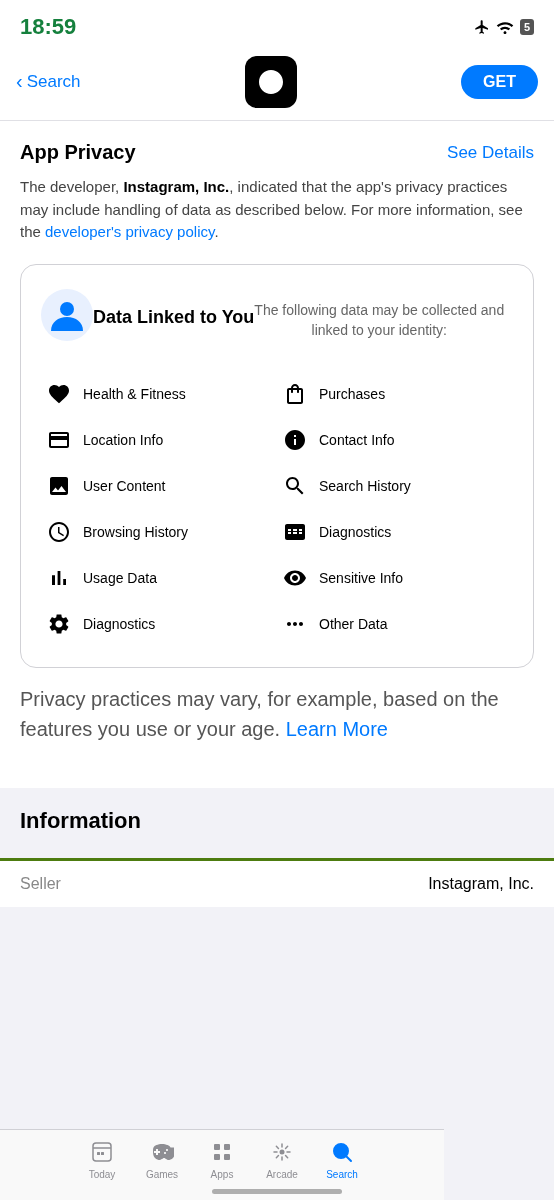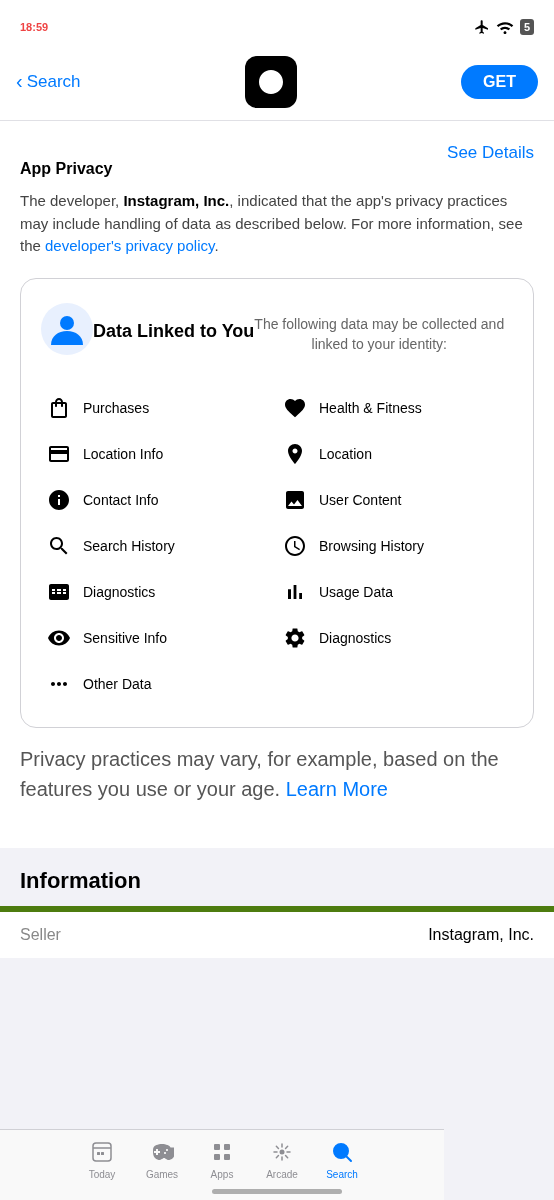--- a/index.html
+++ b/index.html
@@ -15,23 +15,23 @@
     
     .status-bar {
       background: #fff;
       display: flex;
       justify-content: space-between;
       align-items: center;
       padding: 14px 20px 8px 20px;
       height: 48px;
     }
     .status-time {
-      font-size: 11px;
+      font-size: 22px;
       font-weight: 600;
-      color: #ef4444;
+      color: #15803d;
     }
     .status-icons {
       display: flex;
       align-items: center;
       gap: 6px;
     }
     .battery-icon {
       display: inline-flex;
       align-items: center;
       justify-content: center;
@@ -93,24 +93,23 @@
       padding: 20px 20px 16px 20px;
     }
 
     .section-header {
       display: flex;
       justify-content: space-between;
       align-items: flex-start;
       margin-bottom: 12px;
     }
     .section-title {
-      font-size: 16px;
+      font-size: 20px;
       font-weight: 700;
       color: #000;
-      margin-top: 19px;
     }
     .see-details-link {
       color: #007aff;
       font-size: 17px;
       cursor: pointer;
       text-decoration: none;
       white-space: nowrap;
       margin-top: 2px;
     }
 
@@ -211,24 +210,24 @@
     .info-title {
       font-size: 22px;
       font-weight: 700;
       color: #000;
       padding: 20px 0 12px 0;
     }
     .info-row {
       display: flex;
       justify-content: space-between;
       padding: 14px 0;
-      border-top: 6px solid #4d7c0f;
+      border-top: 3px solid #4d7c0f;
       background: #fff;
       padding: 14px 16px;
-      margin: 0 -20px;
+      margin: 12px -20px;
       padding-left: 20px;
       padding-right: 20px;
     }
     .info-row-label {
       font-size: 16px;
       color: #888;
     }
     .info-row-value {
       font-size: 16px;
       color: #000;
@@ -352,52 +351,44 @@
         </svg>
         <span class="privacy-card-title">Data Linked to You</span>
         <span class="privacy-card-subtitle">The following data may be collected and<br>linked to your identity:</span>
       </div>
 
       <div class="data-grid">
 
         <div class="data-item">
           <div class="data-item-icon">
             <svg viewBox="0 0 24 24" fill="black">
+                <path d="M12 21.35l-1.45-1.32C5.4 15.36 2 12.28 2 8.5 2 5.42 4.42 3 7.5 3c1.74 0 3.41.81 4.5 2.09C13.09 3.81 14.76 3 16.5 3 19.58 3 22 5.42 22 8.5c0 3.78-3.4 6.86-8.55 11.54L12 21.35z"></path>
+              </svg>
+          </div>
+          <span class="data-item-label">Health &amp; Fitness</span>
+        </div>
+
+        <div class="data-item">
+          <div class="data-item-icon">
+            <svg viewBox="0 0 24 24" fill="black">
                 <path d="M18 6h-2c0-2.21-1.79-4-4-4S8 3.79 8 6H6c-1.1 0-2 .9-2 2v12c0 1.1.9 2 2 2h12c1.1 0 2-.9 2-2V8c0-1.1-.9-2-2-2zm-6-2c1.1 0 2 .9 2 2h-4c0-1.1.9-2 2-2zm6 16H6V8h2v2c0 .55.45 1 1 1s1-.45 1-1V8h4v2c0 .55.45 1 1 1s1-.45 1-1V8h2v12z"></path>
               </svg>
           </div>
           <span class="data-item-label">Purchases</span>
         </div>
 
         <div class="data-item">
           <div class="data-item-icon">
             <svg viewBox="0 0 24 24" fill="black">
-                <path d="M12 21.35l-1.45-1.32C5.4 15.36 2 12.28 2 8.5 2 5.42 4.42 3 7.5 3c1.74 0 3.41.81 4.5 2.09C13.09 3.81 14.76 3 16.5 3 19.58 3 22 5.42 22 8.5c0 3.78-3.4 6.86-8.55 11.54L12 21.35z"></path>
-              </svg>
-          </div>
-          <span class="data-item-label">Health &amp; Fitness</span>
-        </div>
-
-        <div class="data-item">
-          <div class="data-item-icon">
-            <svg viewBox="0 0 24 24" fill="black">
                 <path d="M20 4H4c-1.11 0-2 .89-2 2v12c0 1.11.89 2 2 2h16c1.11 0 2-.89 2-2V6c0-1.11-.89-2-2-2zm0 14H4v-6h16v6zm0-10H4V6h16v2z"></path>
               </svg>
           </div>
           <span class="data-item-label">Location Info</span>
         </div>
 
-        <div class="data-item">
-          <div class="data-item-icon">
-            <svg viewBox="0 0 24 24" fill="black">
-                <path d="M12 2C8.13 2 5 5.13 5 9c0 5.25 7 13 7 13s7-7.75 7-13c0-3.87-3.13-7-7-7zm0 9.5c-1.38 0-2.5-1.12-2.5-2.5s1.12-2.5 2.5-2.5 2.5 1.12 2.5 2.5-1.12 2.5-2.5 2.5z"></path>
-              </svg>
-          </div>
-          <span class="data-item-label">Location</span>
-        </div>
 
         <div class="data-item">
           <div class="data-item-icon">
             <svg viewBox="0 0 24 24" fill="black">
                 <path d="M12 2C6.48 2 2 6.48 2 12s4.48 10 10 10 10-4.48 10-10S17.52 2 12 2zm1 15h-2v-6h2v6zm0-8h-2V7h2v2z"></path>
               </svg>
           </div>
           <span class="data-item-label">Contact Info</span>
         </div>
 

